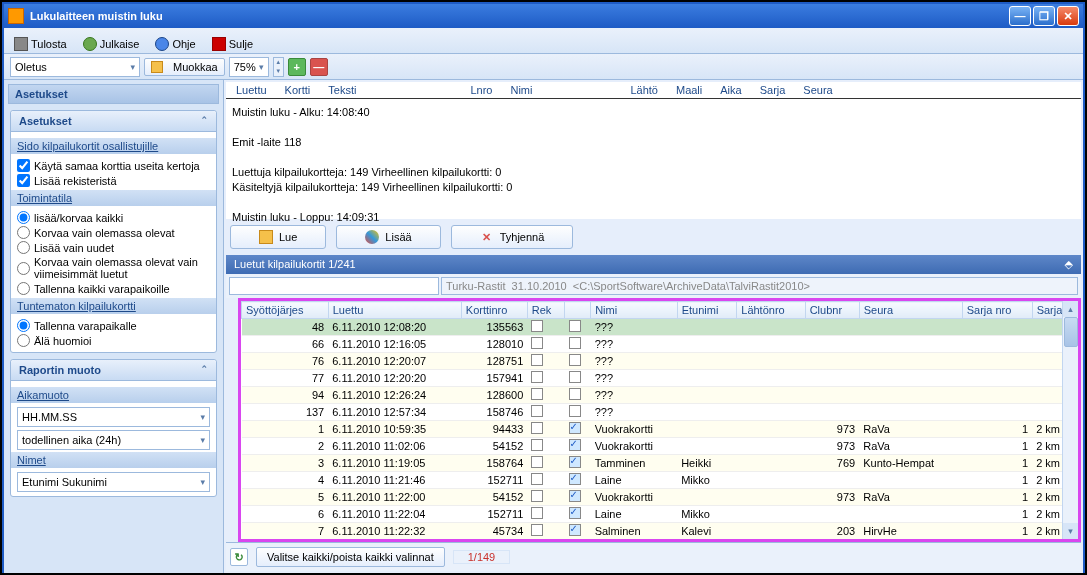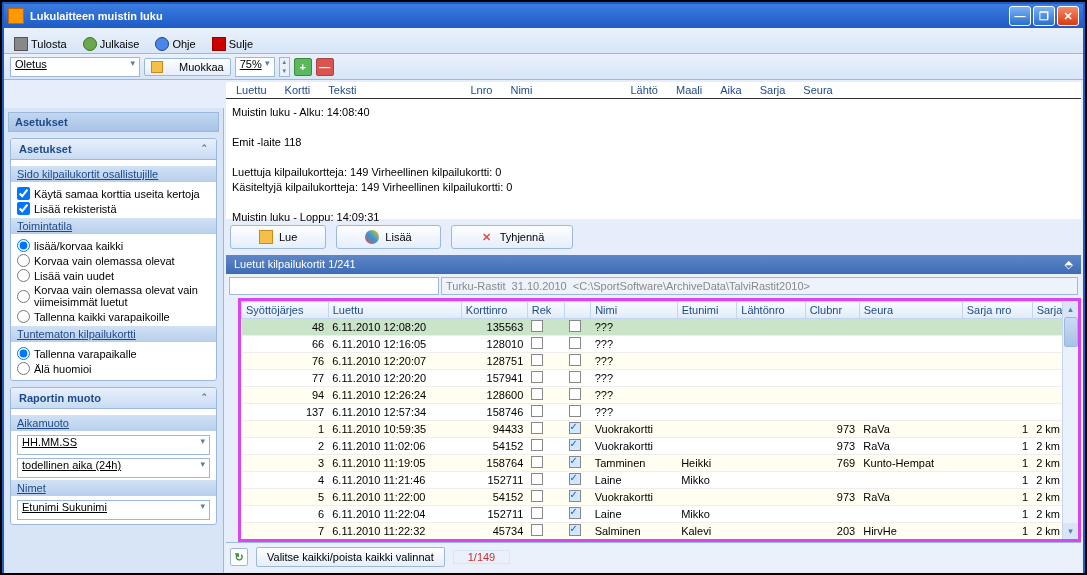--- a/index.html
+++ b/index.html
@@ -16,31 +16,31 @@
 
 .toolbar { background: linear-gradient(#eaf1fb,#d7e5f7); height: 26px; display: flex; align-items: flex-end; padding: 0 6px; gap: 8px; border-bottom: 1px solid #9cb9dd; }
 .toolbar .btn { display: flex; align-items: center; gap: 3px; cursor: pointer; padding: 2px 4px; }
 .tico { width: 14px; height: 14px; display: inline-block; }
 .tico.print { background: #888; border: 1px solid #555; }
 .tico.publish { background: #6aa84f; border: 1px solid #38761d; border-radius: 50%; }
 .tico.help { background: #4a86e8; border: 1px solid #1c4587; border-radius: 50%; }
 .tico.close { background: #cc0000; border: 1px solid #900; }
 
 .toolbar2 { background: linear-gradient(#eaf1fb,#d7e5f7); height: 26px; display: flex; align-items: center; padding: 0 6px; gap: 4px; border-bottom: 1px solid #9cb9dd; }
-.combo { background: #fff; border: 1px solid #9cb9dd; height: 20px; padding: 0 16px 0 4px; position: relative; cursor: pointer; display: flex; align-items: flex-start; text-decoration: underline; }
+.combo { background: #fff; border: 1px solid #9cb9dd; height: 20px; padding: 0 16px 0 4px; position: relative; cursor: pointer; display: flex; align-items: center; }
 .combo::after { content: "▾"; position: absolute; right: 4px; color: #5a7ca8; font-size: 9px; }
-.editbtn { background: linear-gradient(#fefefe,#e5eefc); border: 1px solid #9cb9dd; padding: 2px 6px; cursor: pointer; display: flex; align-items: center; gap: 16px; border-radius: 2px; }
+.editbtn { background: linear-gradient(#fefefe,#e5eefc); border: 1px solid #9cb9dd; padding: 2px 6px; cursor: pointer; display: flex; align-items: center; gap: 10px; border-radius: 2px; }
 .pct { width: 40px; }
 .spin { width: 11px; height: 20px; border: 1px solid #9cb9dd; background: #eaf1fb; display: flex; flex-direction: column; }
 .spin span { flex: 1; text-align: center; font-size: 7px; line-height: 8px; cursor: pointer; color: #5a7ca8; }
 .plus { width: 18px; height: 18px; background: #5cb85c; border: 1px solid #3a8a3a; color: #fff; text-align: center; line-height: 16px; font-weight: bold; cursor: pointer; border-radius: 2px; }
 .minus { width: 18px; height: 18px; background: #d9534f; border: 1px solid #a94442; color: #fff; text-align: center; line-height: 16px; font-weight: bold; cursor: pointer; border-radius: 2px; }
 
 .body { display: flex; height: 493px; background: #e6eefb; }
-.sidebar { width: 220px; padding: 4px; background: #d7e5f7; border-right: 1px solid #9cb9dd; margin-top: 28px; }
+.sidebar { width: 220px; padding: 4px; background: #d7e5f7; border-right: 1px solid #9cb9dd; }
 .side-title { background: linear-gradient(#c2d6f0,#a8c3e6); padding: 3px 6px; color: #1e4a8a; font-weight: bold; border: 1px solid #9cb9dd; }
 .panel { background: #fff; border: 1px solid #9cb9dd; margin: 6px 2px; border-radius: 3px; }
 .panel-h { background: linear-gradient(#e8f0fb,#c8dbf3); padding: 4px 8px; color: #1e4a8a; font-weight: bold; border-bottom: 1px solid #9cb9dd; display: flex; justify-content: space-between; border-radius: 3px 3px 0 0; }
 .panel-h .chev { color: #5a7ca8; cursor: pointer; font-size: 9px; }
 .panel-b { padding: 4px 6px; }
 .subh { background: linear-gradient(#d1e1f5,#b8cfec); padding: 2px 6px; color: #1e4a8a; margin: 2px -6px 4px; text-decoration: underline; }
 .chk, .rad { display: flex; align-items: center; gap: 4px; padding: 1px 0; cursor: pointer; }
 .chk input, .rad input { margin: 0; }
 
 .main { flex: 1; display: flex; flex-direction: column; padding: 2px; }

